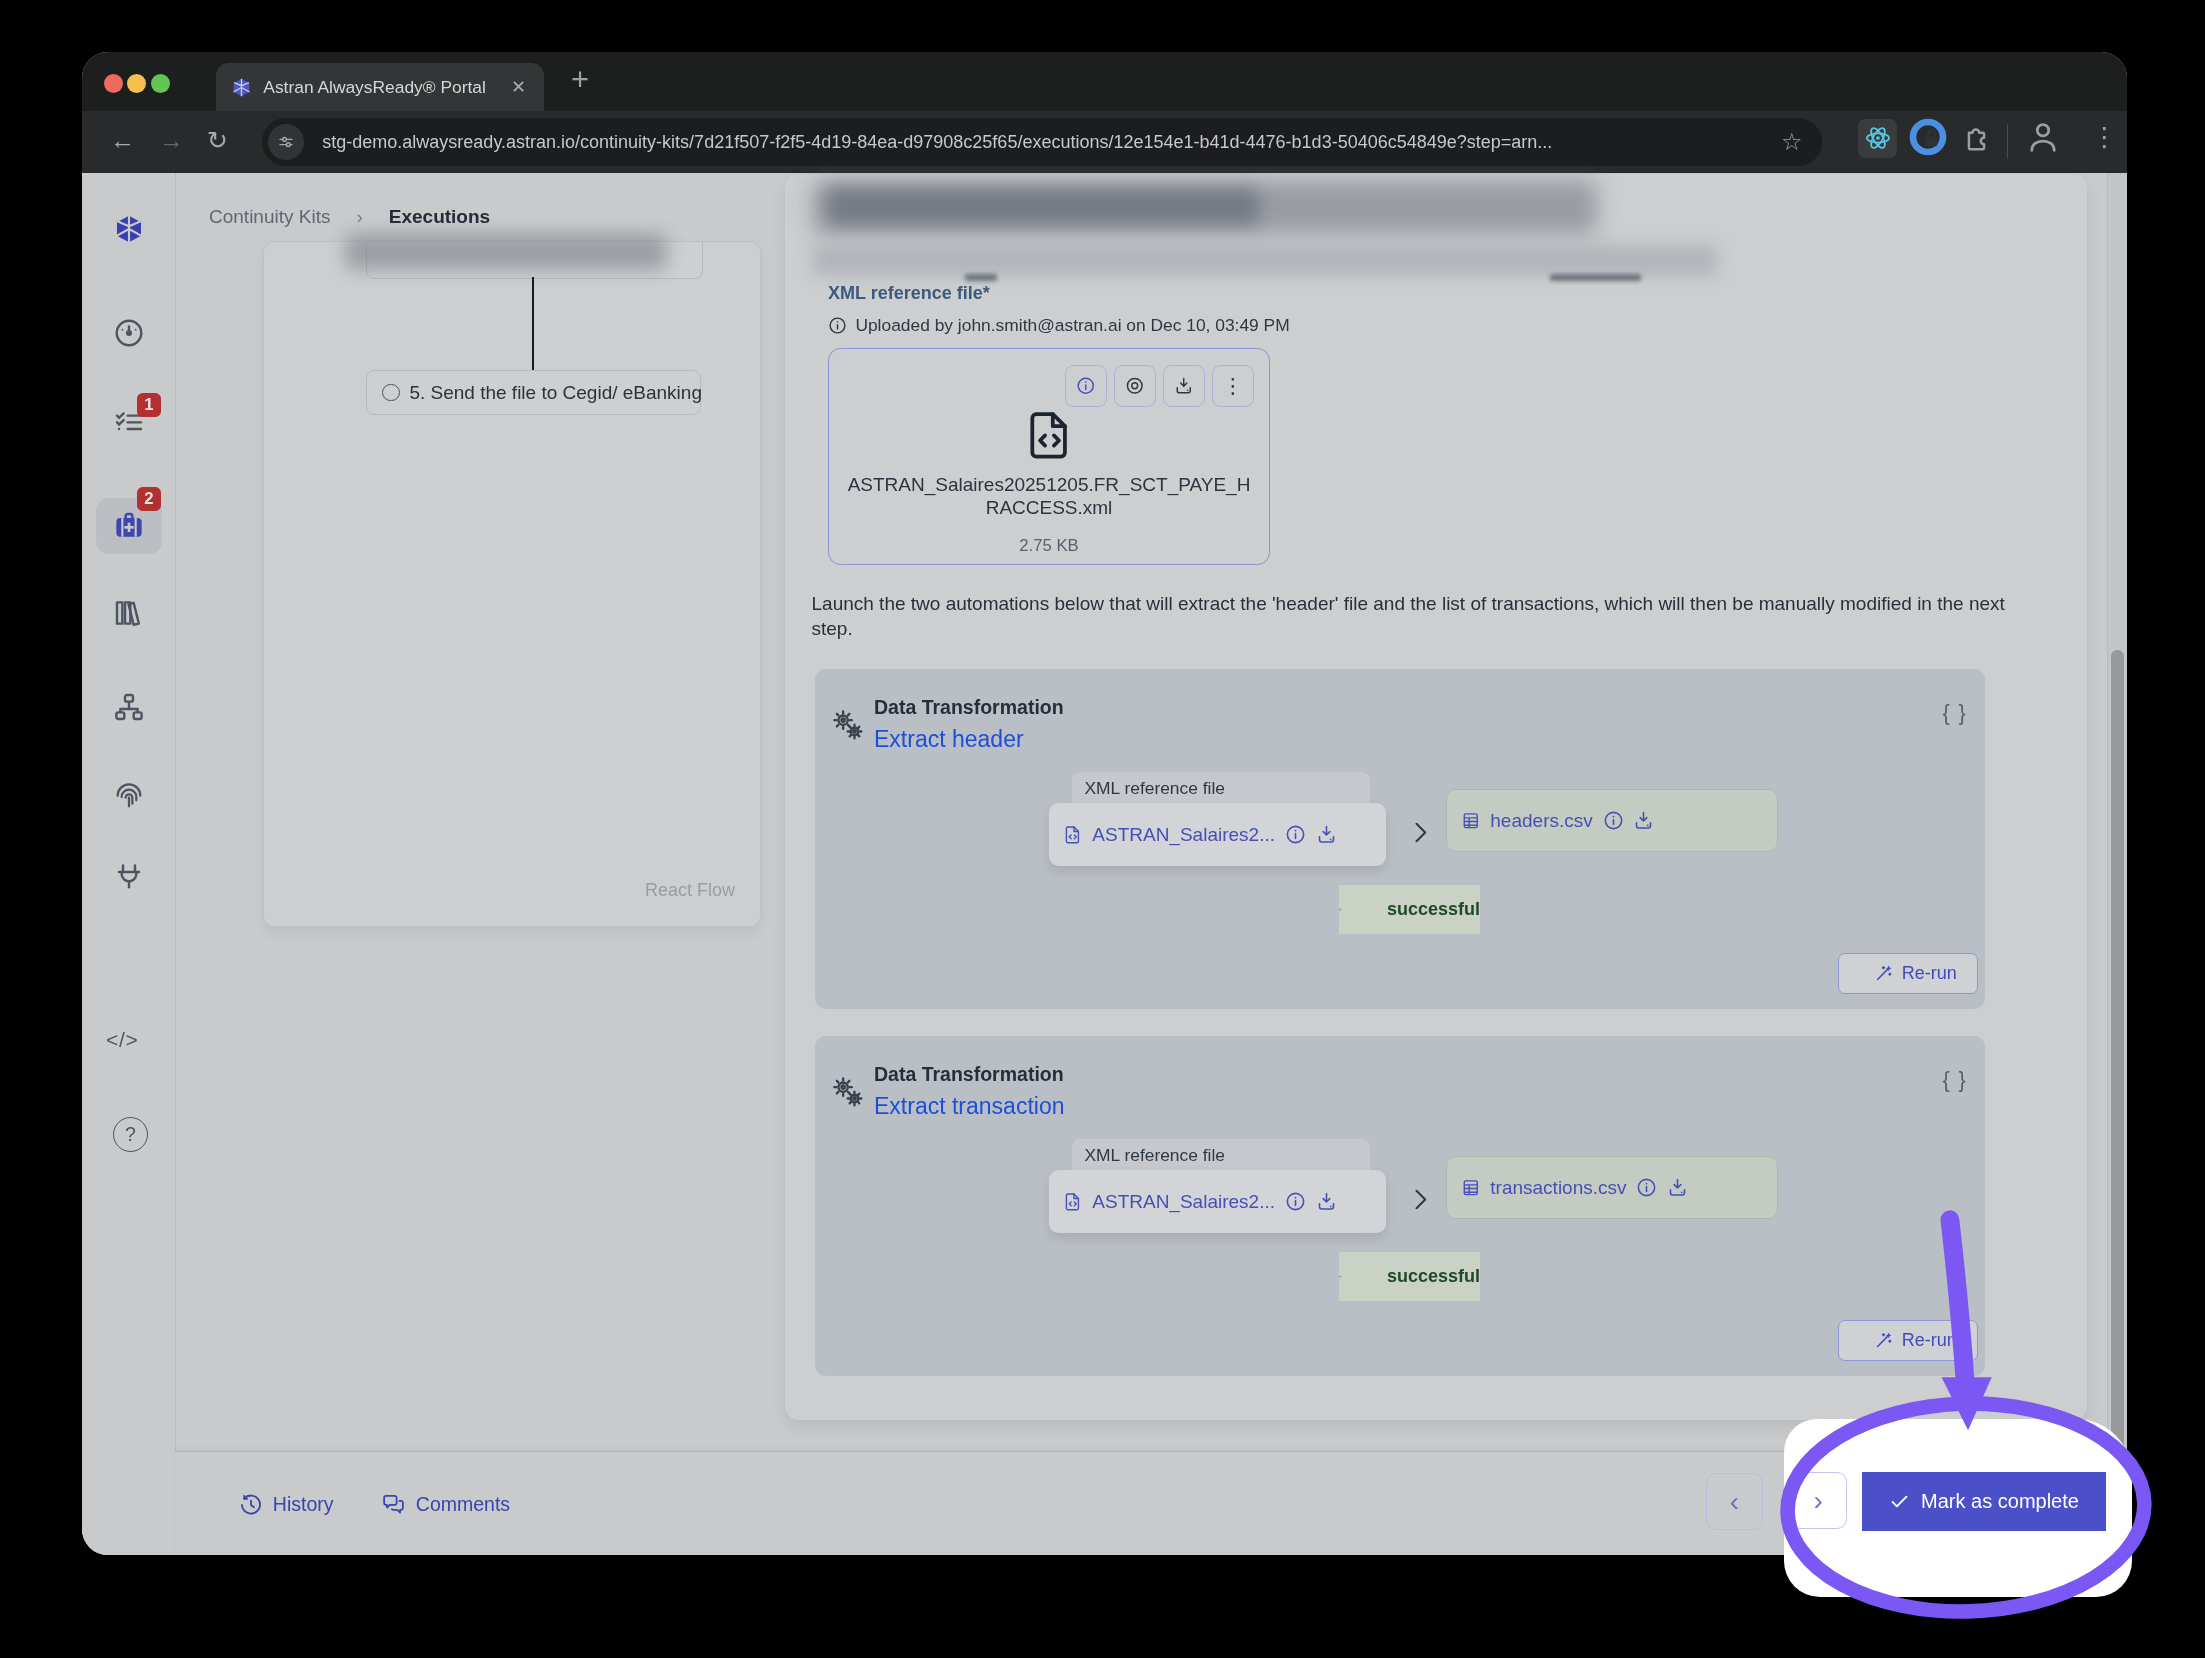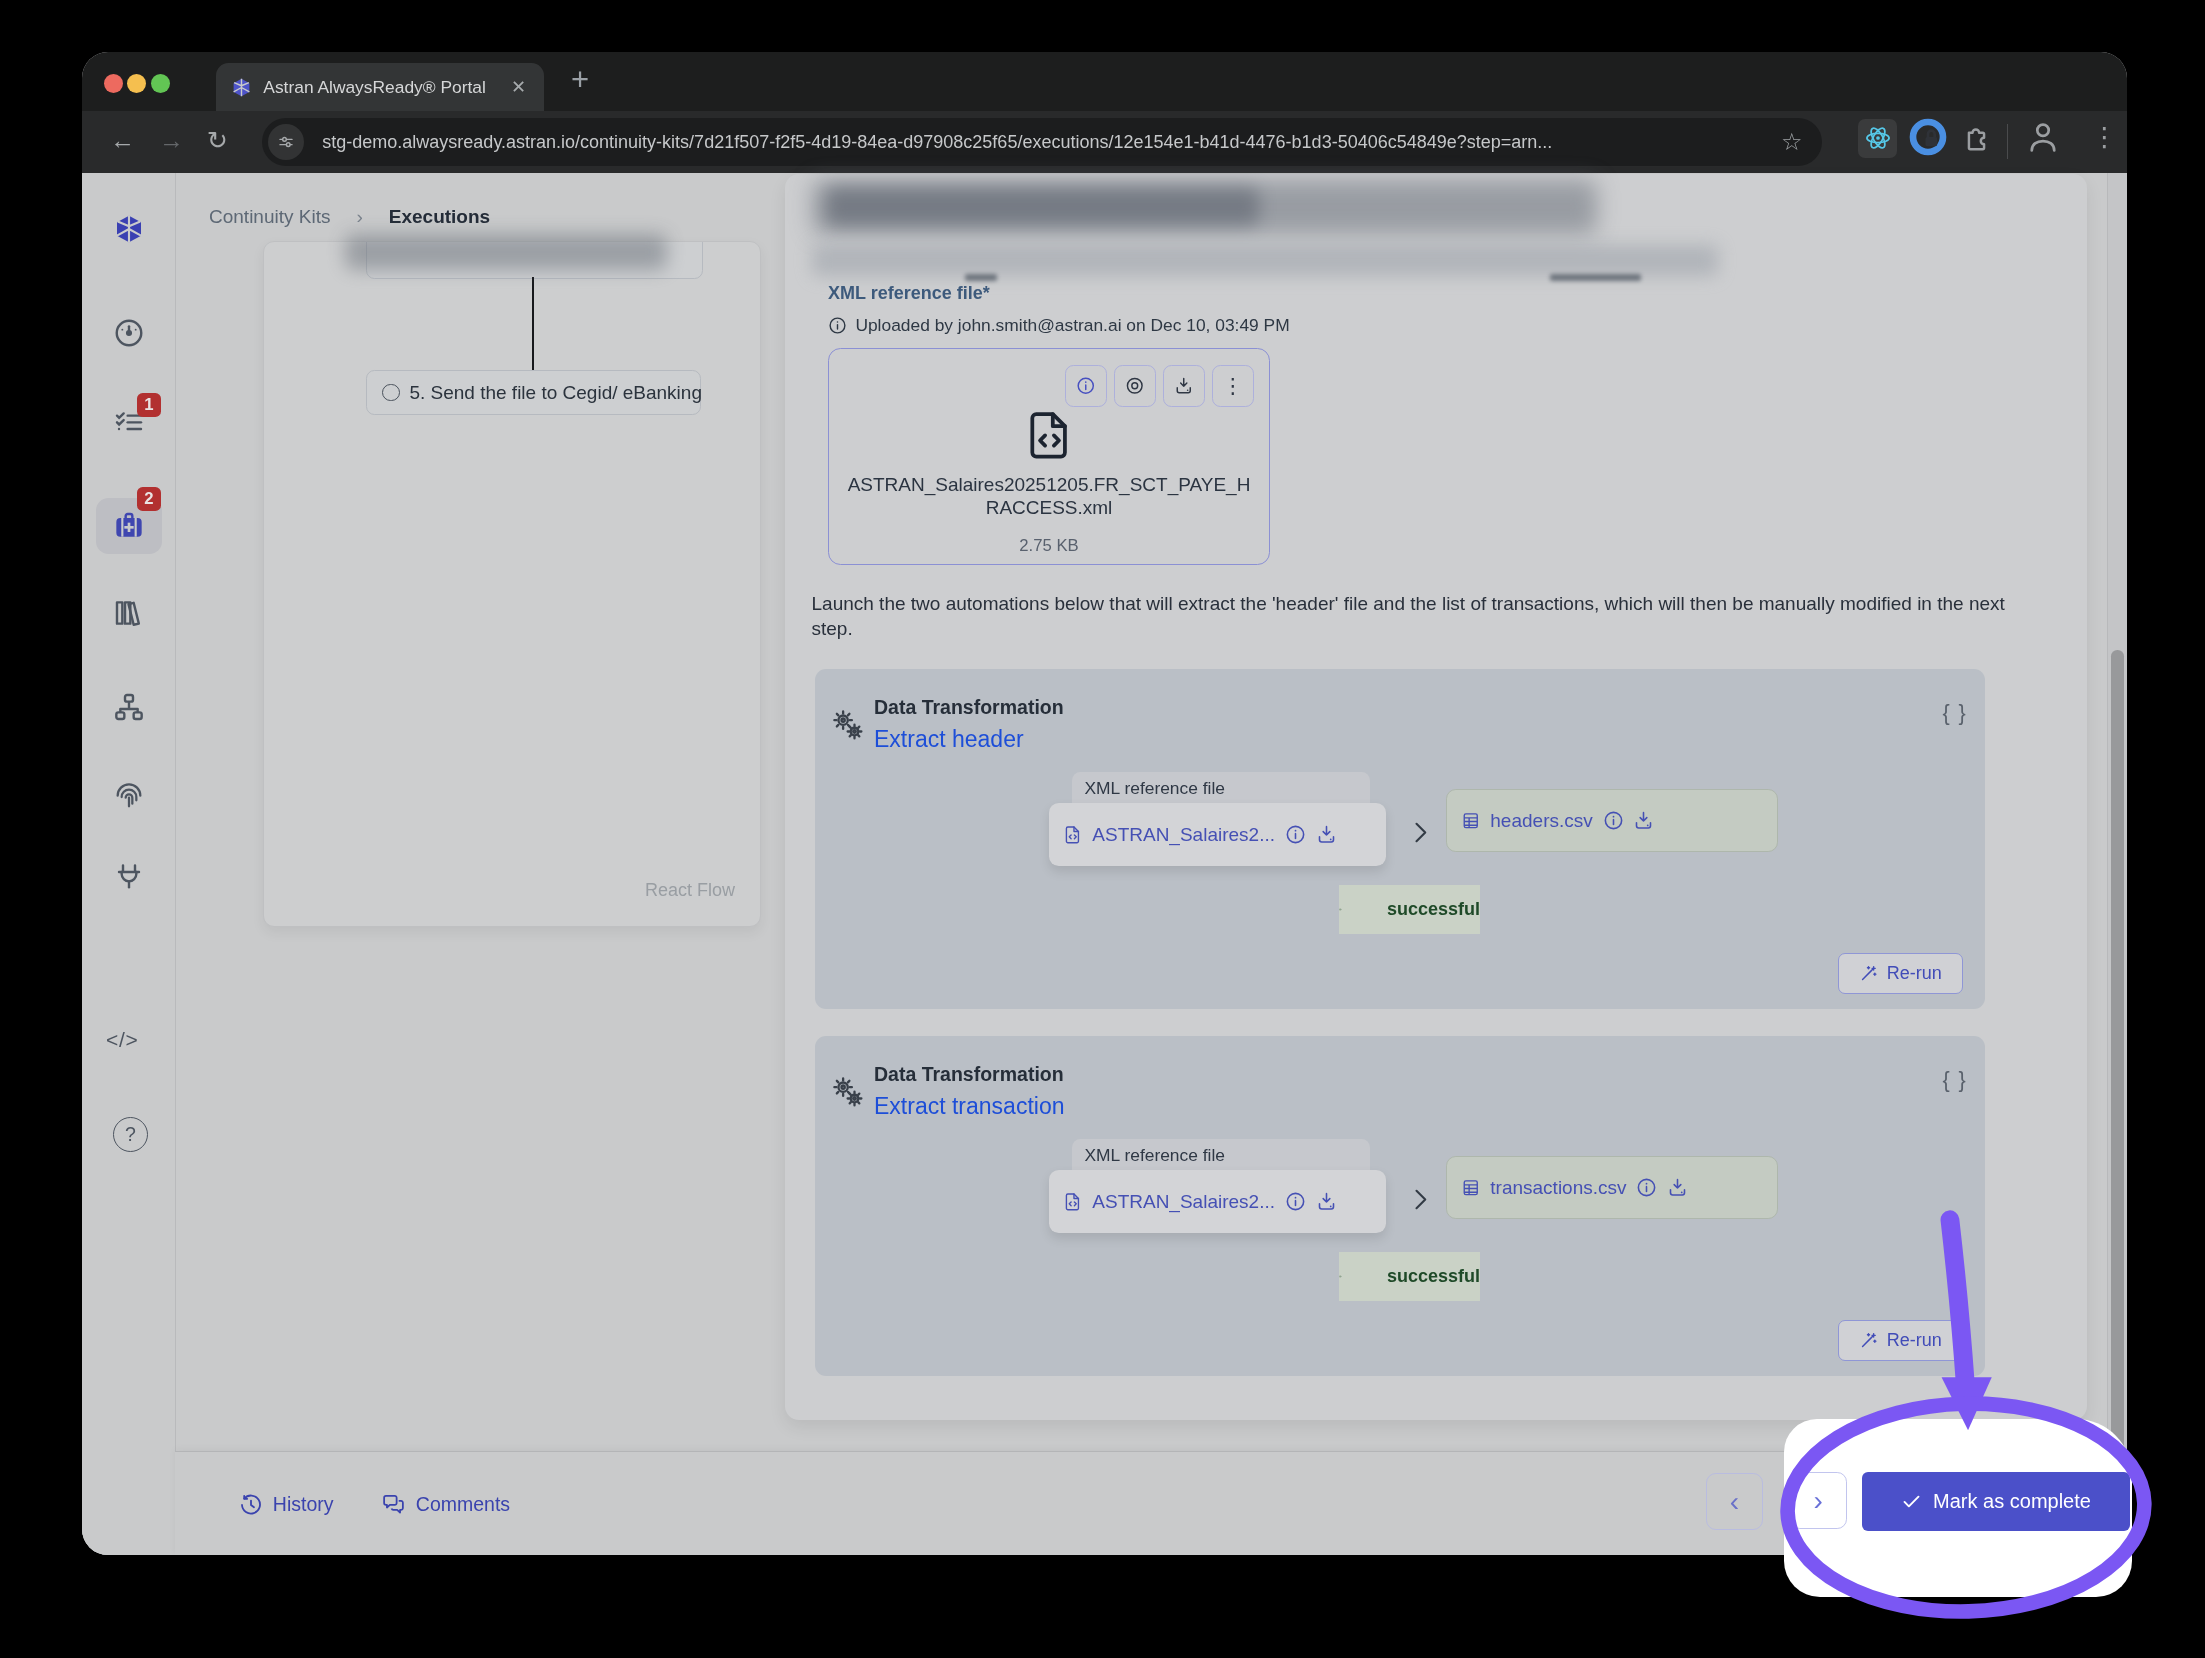--- a/index.html
+++ b/index.html
@@ -98,41 +98,41 @@
   .chip .ic{flex:none;color:#4550b4;}
   .inchip{left:234px;top:134px;width:337px;background:#d3d4d7;box-shadow:0 5.6px 11px rgba(0,0,0,.10);}
   .outchip{top:120px;width:332px;background:#c4cbc2;border:1px solid #aeb7ac;}
   .outchip{left:631px;}
   .chev{left:591px;top:141px;width:28px;height:45px;color:#333b45;}
   .status{left:524px;top:216px;width:141px;height:49px;background:#cad2c6;display:flex;
           align-items:center;justify-content:center;gap:8.4px;color:#1f4a28;}
   .status span{font-size:18px;font-weight:bold;margin-left:37px;}
   .rerun{left:1023px;top:284px;width:123px;height:39px;background:#d0d1d5;border:1.4px solid #8f96d6;
          border-radius:7px;display:flex;align-items:center;justify-content:center;gap:8.4px;
-         color:#414cb8;font-size:18px;}
+         color:#414cb8;font-size:18px;padding-left:15px;}
 
   
   .footer{left:93px;top:1278px;width:1952px;height:105px;background:#c9cacb;
           border-top:1.4px solid #b4b5b7;box-shadow:0 -2.8px 7px rgba(0,0,0,.04);}
   .flink{top:0;height:105px;display:flex;align-items:center;gap:9.8px;color:#3a43ae;font-size:19.5px;}
   .navbtn{top:21px;width:57px;height:57px;border:1.4px solid #b9bce0;border-radius:9.8px;
           box-sizing:border-box;display:flex;align-items:center;justify-content:center;
           color:#6a71c8;font-size:28px;}
 
   
   .scrolltrack{left:2025px;top:0;width:20px;height:1382px;background:#c4c5c7;border-left:0.7px solid #b8b9bb;}
   .scrollthumb{left:2029px;top:477px;width:12.5px;height:813px;border-radius:6.3px;background:#98999b;}
 
   
   .spotlight{left:1784px;top:1419px;width:348px;height:178px;background:#ffffff;
              border-radius:33px 56px 36px 36px;z-index:40;}
   .spot-next{left:5.6px;top:53px;width:57px;height:57px;border:1.4px solid #c2c5ee;border-radius:9.8px;
              box-sizing:border-box;display:flex;align-items:center;justify-content:center;
              color:#6a71d8;font-size:28px;background:#fff;}
-  .markbtn{left:78px;top:53px;width:268px;height:59px;background:#4b50c9;border-radius:6px;
+  .markbtn{left:78px;top:53px;width:244px;height:59px;background:#4b50c9;border-radius:0;
            display:flex;align-items:center;justify-content:center;gap:11px;color:#fff;font-size:20px;}
   .anno{left:0;top:0;width:2205px;height:1659px;z-index:50;pointer-events:none;}
 </style>
 </head>
 <body>
 
 <svg width="0" height="0" style="position:absolute">
   <defs>
     <symbol id="i-logo" viewBox="0 0 24 24">
       <polygon points="12,2 21,7 21,17 12,22 3,17 3,7" fill="currentColor"></polygon>

